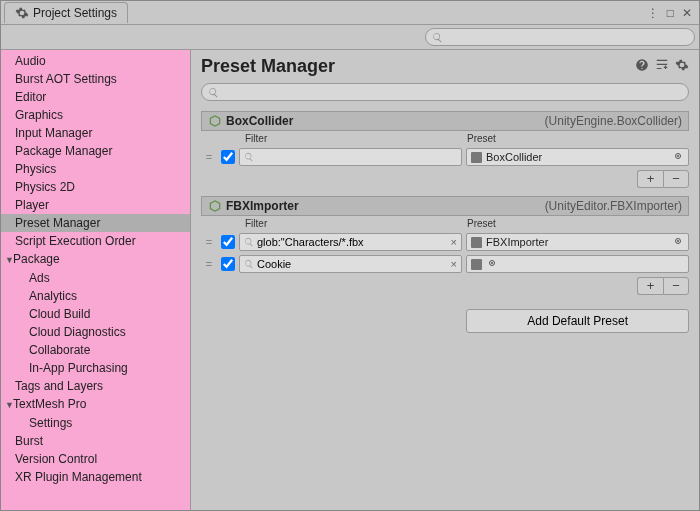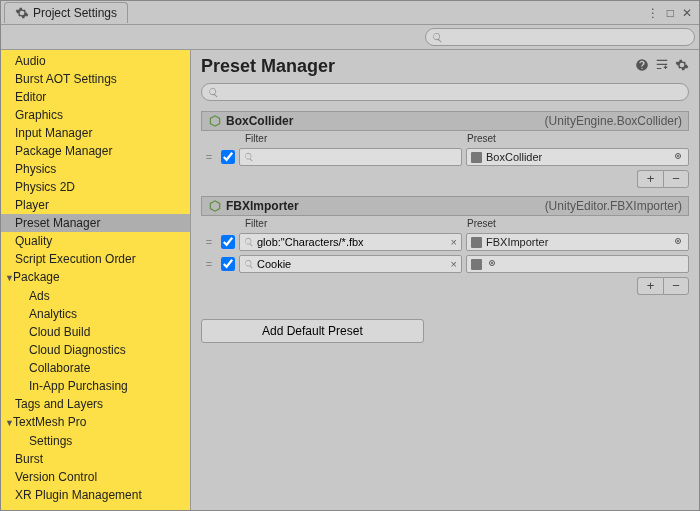--- a/index.html
+++ b/index.html
@@ -11,21 +11,21 @@
 .tab { display: flex; align-items: center; gap: 4px; padding: 3px 10px; background: #c8c8c8; border: 1px solid #999; border-bottom: none; border-radius: 4px 4px 0 0; margin-left: 3px; }
 .tab svg { width: 14px; height: 14px; }
 .titlebar-right { margin-left: auto; display: flex; gap: 2px; padding-right: 4px; align-items: center; }
 .titlebar-right span { cursor: pointer; padding: 0 3px; color: #555; }
 
 .toolbar { display: flex; padding: 3px 4px; background: #c8c8c8; border-bottom: 1px solid #999; justify-content: flex-end; }
 .search-top { width: 270px; }
 
 .body { display: flex; flex: 1; overflow: hidden; }
 
-.sidebar { width: 190px; background: #fde047; border-right: 1px solid #999; overflow-y: auto; padding: 2px 0; }
+.sidebar { width: 190px; background: #f9a8d4; border-right: 1px solid #999; overflow-y: auto; padding: 2px 0; }
 .sidebar-item { padding: 1px 6px 1px 14px; cursor: pointer; line-height: 16px; }
 .sidebar-item.selected { background: #aeaeae; }
 .sidebar-item.child { padding-left: 28px; }
 .sidebar-item.has-arrow { padding-left: 4px; }
 .arrow { display: inline-block; width: 8px; font-size: 9px; color: #555; }
 
 .main { flex: 1; background: #c8c8c8; overflow-y: auto; padding: 6px 10px 10px 10px; }
 .main-header { display: flex; align-items: center; margin-bottom: 6px; }
 .main-title { font-size: 18px; font-weight: bold; flex: 1; }
 .main-icons { display: flex; gap: 6px; color: #444; }
@@ -56,21 +56,21 @@
 .preset-field { flex: 1; display: flex; align-items: center; background: #dedede; border: 1px solid #999; border-radius: 2px; padding: 1px 4px; height: 18px; }
 .preset-field .picon { width: 11px; height: 11px; background: #777; margin-right: 4px; border-radius: 1px; }
 .preset-field span.txt { flex: 1; font-size: 11px; }
 .preset-field .picker { cursor: pointer; }
 
 .addrem { display: flex; justify-content: flex-end; gap: 0; margin-top: 2px; }
 .addrem button { width: 26px; height: 18px; background: #d0d0d0; border: 1px solid #999; cursor: pointer; font-size: 13px; line-height: 12px; color: #444; }
 .addrem button:first-child { border-radius: 3px 0 0 3px; border-right: none; }
 .addrem button:last-child { border-radius: 0 3px 3px 0; }
 
-.add-default { display: flex; justify-content: flex-start; margin-top: 24px; }
+.add-default { display: flex; justify-content: flex-end; margin-top: 14px; }
 .add-default button { padding: 4px 60px; background: #d8d8d8; border: 1px solid #999; border-radius: 3px; cursor: pointer; font-size: 12px; }
 
 svg.gear path, svg.help path { fill: #555; }
 </style>
 </head>
 <body>
 
 <div class="window">
   <div class="titlebar">
     <div class="tab">
@@ -100,21 +100,20 @@
         <div class="sidebar-item"><span>Audio</span></div>
         <div class="sidebar-item"><span>Burst AOT Settings</span></div>
         <div class="sidebar-item"><span>Editor</span></div>
         <div class="sidebar-item"><span>Graphics</span></div>
         <div class="sidebar-item"><span>Input Manager</span></div>
         <div class="sidebar-item"><span>Package Manager</span></div>
         <div class="sidebar-item"><span>Physics</span></div>
         <div class="sidebar-item"><span>Physics 2D</span></div>
         <div class="sidebar-item"><span>Player</span></div>
         <div class="sidebar-item selected"><span>Preset Manager</span></div>
-        <div class="sidebar-item"><span>Quality</span></div>
         <div class="sidebar-item"><span>Script Execution Order</span></div>
         <div class="sidebar-item has-arrow"><span class="arrow">▼</span><span>Package</span></div>
         <div class="sidebar-item child"><span>Ads</span></div>
         <div class="sidebar-item child"><span>Analytics</span></div>
         <div class="sidebar-item child"><span>Cloud Build</span></div>
         <div class="sidebar-item child"><span>Cloud Diagnostics</span></div>
         <div class="sidebar-item child"><span>Collaborate</span></div>
         <div class="sidebar-item child"><span>In-App Purchasing</span></div>
         <div class="sidebar-item"><span>Tags and Layers</span></div>
         <div class="sidebar-item has-arrow"><span class="arrow">▼</span><span>TextMesh Pro</span></div>

